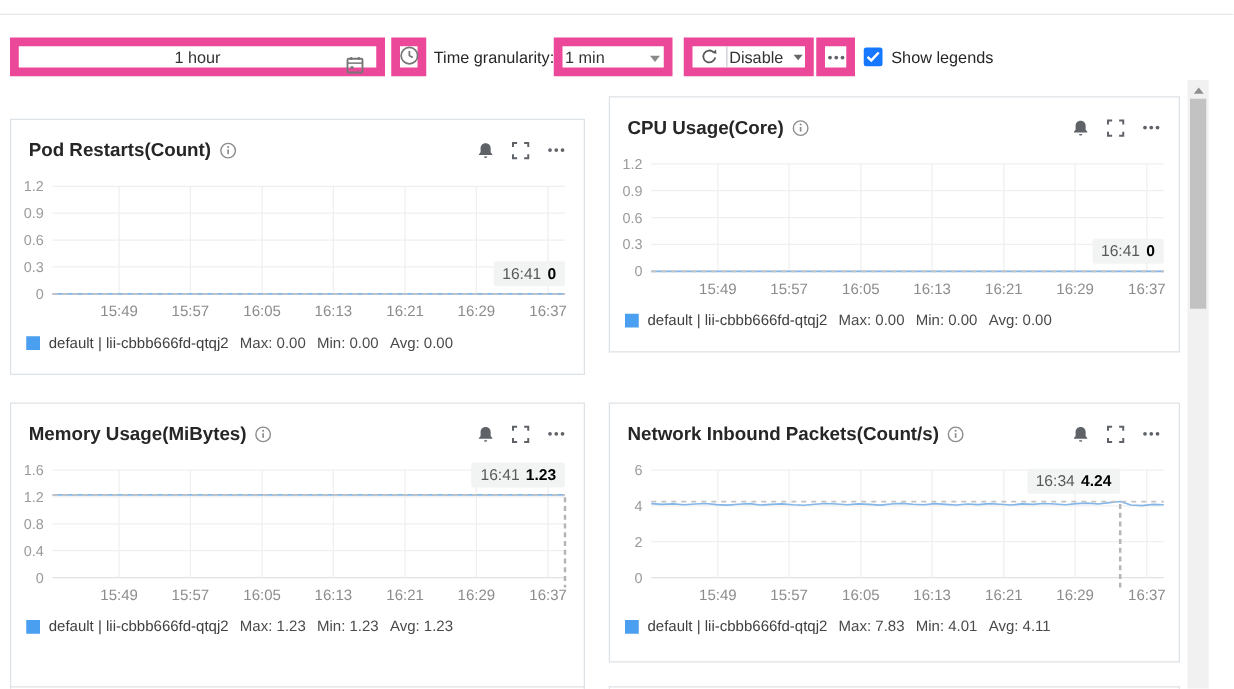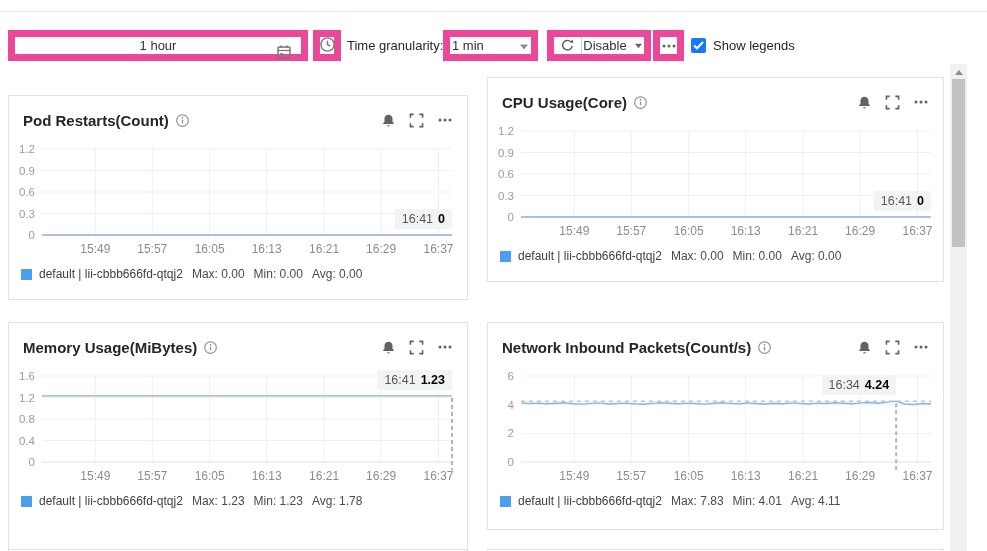--- a/index.html
+++ b/index.html
@@ -304,21 +304,21 @@
         <text x="428.46999999999997" y="112" text-anchor="middle" fill="#8c8c8c" font-size="12">16:37</text>
         <polyline points="32.0,27.9 90.6,27.9 149.1,27.9 207.7,27.9 266.3,27.9 324.9,27.9 383.4,27.9 442.0,27.9" fill="none" stroke="#82b5e8" stroke-width="1.4" stroke-linejoin="round"></polyline>
         <line x1="32" x2="442" y1="27.887500000000003" y2="27.887500000000003" stroke="#c3c3c3" stroke-width="1.4" stroke-dasharray="4 4"></line>
         <line x1="442" x2="442" y1="29.887500000000003" y2="102" stroke="#b5b5b5" stroke-width="2" stroke-dasharray="4 3"></line>
       </svg><div class="tooltip" style="right: 10px; top: 1.8875px;"><span>16:41</span><b>1.23</b></div></div>
   <div class="legend">
     <span class="legend-sq"></span>
     <span>default | lii-cbbb666fd-qtqj2</span>
     <span class="lg-stat">Max: 1.23</span>
     <span class="lg-stat">Min: 1.23</span>
-    <span class="lg-stat">Avg: 1.78</span>
+    <span class="lg-stat">Avg: 1.23</span>
   </div>
 </div>
 
 <div class="panel p4">
   <div class="phead">
     <div class="ptitle-wrap">
       <span class="ptitle">Network Inbound Packets(Count/s)</span>
       <svg width="15" height="15" viewBox="0 0 16 16">
         <circle cx="8" cy="8" r="6.2" fill="none" stroke="#8c8c8c" stroke-width="1.2"></circle>
         <rect x="7.3" y="7" width="1.4" height="4" fill="#8c8c8c"></rect>

